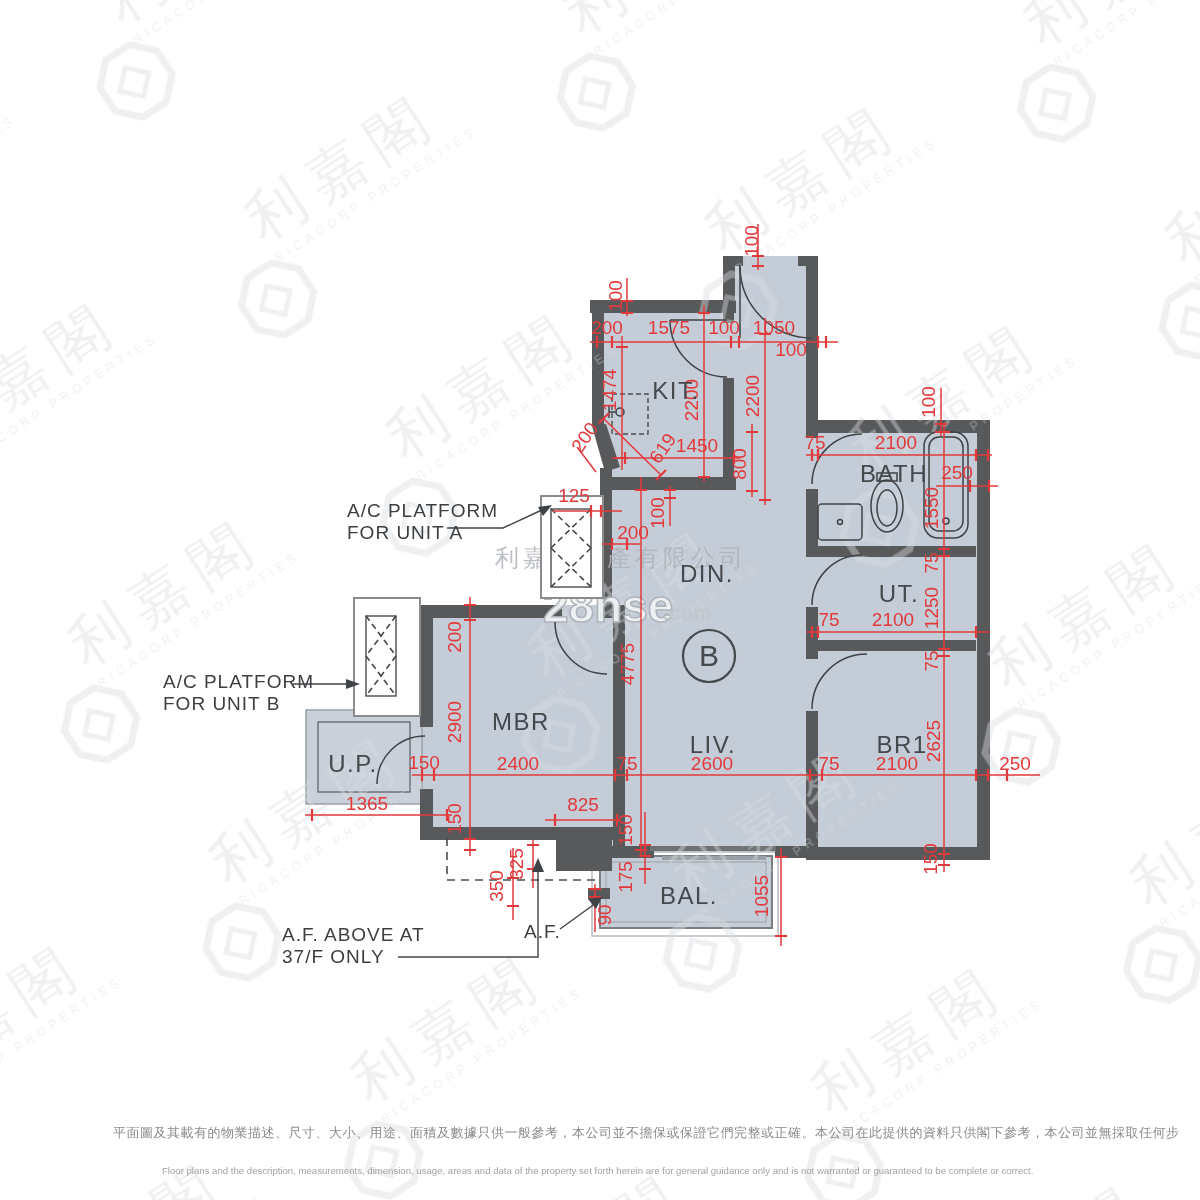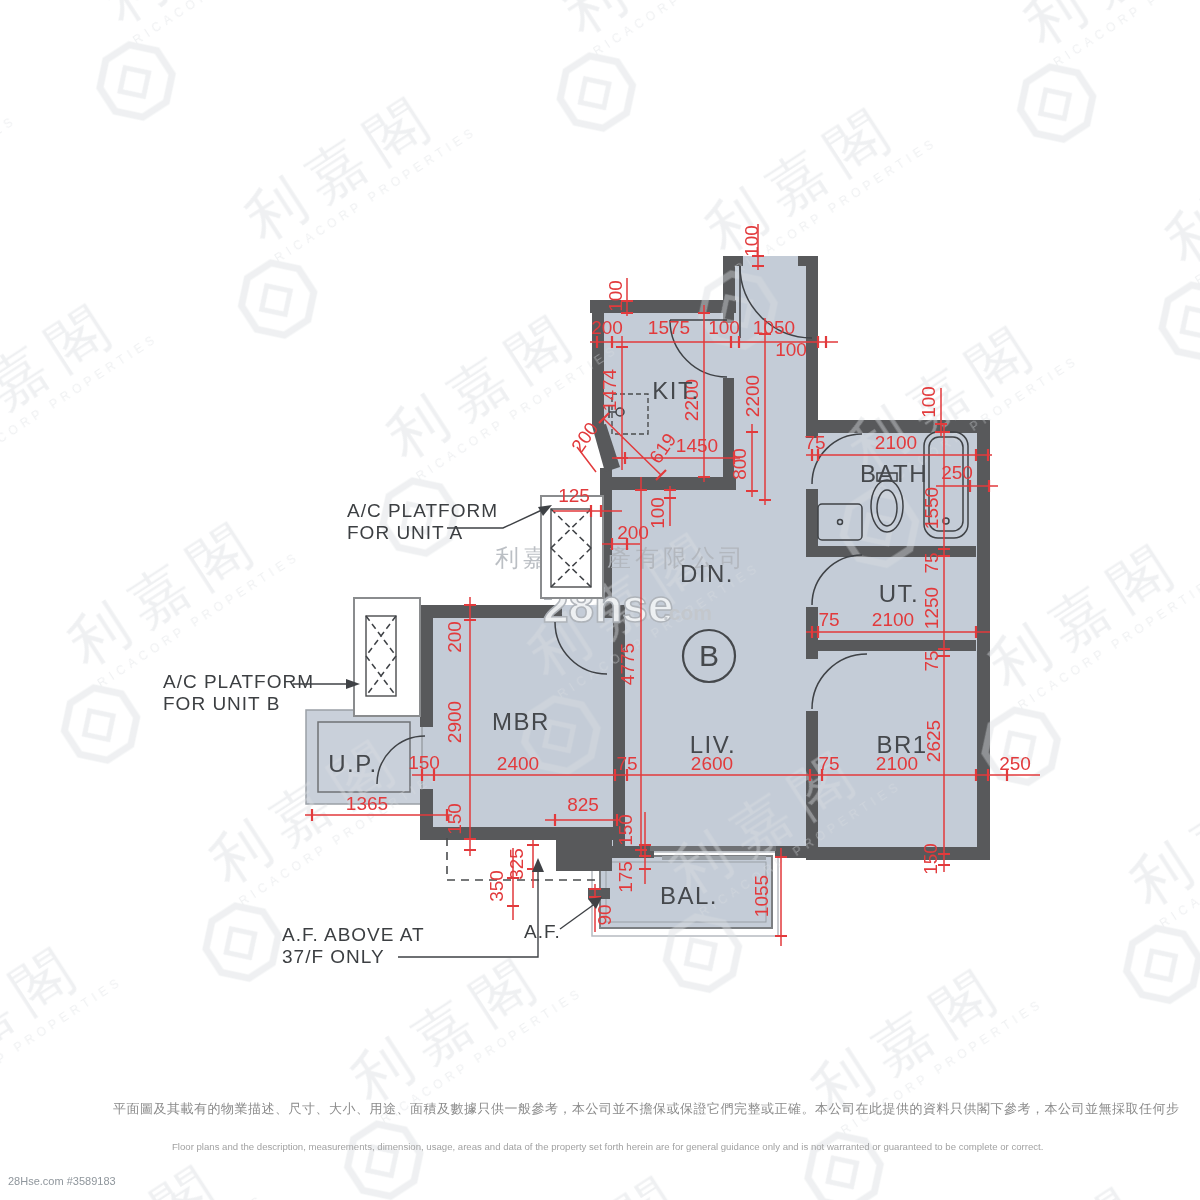--- a/index.html
+++ b/index.html
@@ -10,23 +10,23 @@
   .dim{fill:#e23a3c;font-size:19px;text-anchor:middle;}
   .room{fill:#45484c;font-size:24px;letter-spacing:1.5px;text-anchor:middle;}
   .note{fill:#3c3f42;font-size:19px;letter-spacing:1px;}
   .dimline{stroke:#e23a3c;stroke-width:1.5;fill:none;}
   .tick{stroke:#e23a3c;stroke-width:2.2;fill:none;}
   .door{stroke:#3f4246;stroke-width:1.5;fill:none;}
   .fix{stroke:#3f4246;stroke-width:1.5;fill:none;}
   .wall{fill:#58595b;}
   .leader{stroke:#3f4246;stroke-width:1.4;fill:none;}
   .arrow{fill:#3f4246;}
-  .disc{position:absolute;white-space:nowrap;}
+  .disc{position:absolute;white-space:nowrap;margin-top:24px;}
   .disc-zh{left:113px;top:1099px;font-size:13px;line-height:19px;color:#8b8b8b;letter-spacing:.5px;}
-  .disc-en{left:172px;top:1139px;font-size:9.6px;line-height:16px;color:#a2a2a2;}
+  .disc-en{left:162px;top:1139px;font-size:9.6px;line-height:16px;color:#a2a2a2;}
   .listing{left:8px;top:1175px;font-size:11px;color:#8f969c;}
 </style>
 </head>
 <body>
 
 <div class="canvas">
 <svg width="1200" height="1200" viewBox="0 0 1200 1200">
   <defs>
     <pattern id="wmpat" width="380" height="260" patternUnits="userSpaceOnUse" patternTransform="rotate(-33)">
       <g fill="#dadde1" opacity="0.85">

